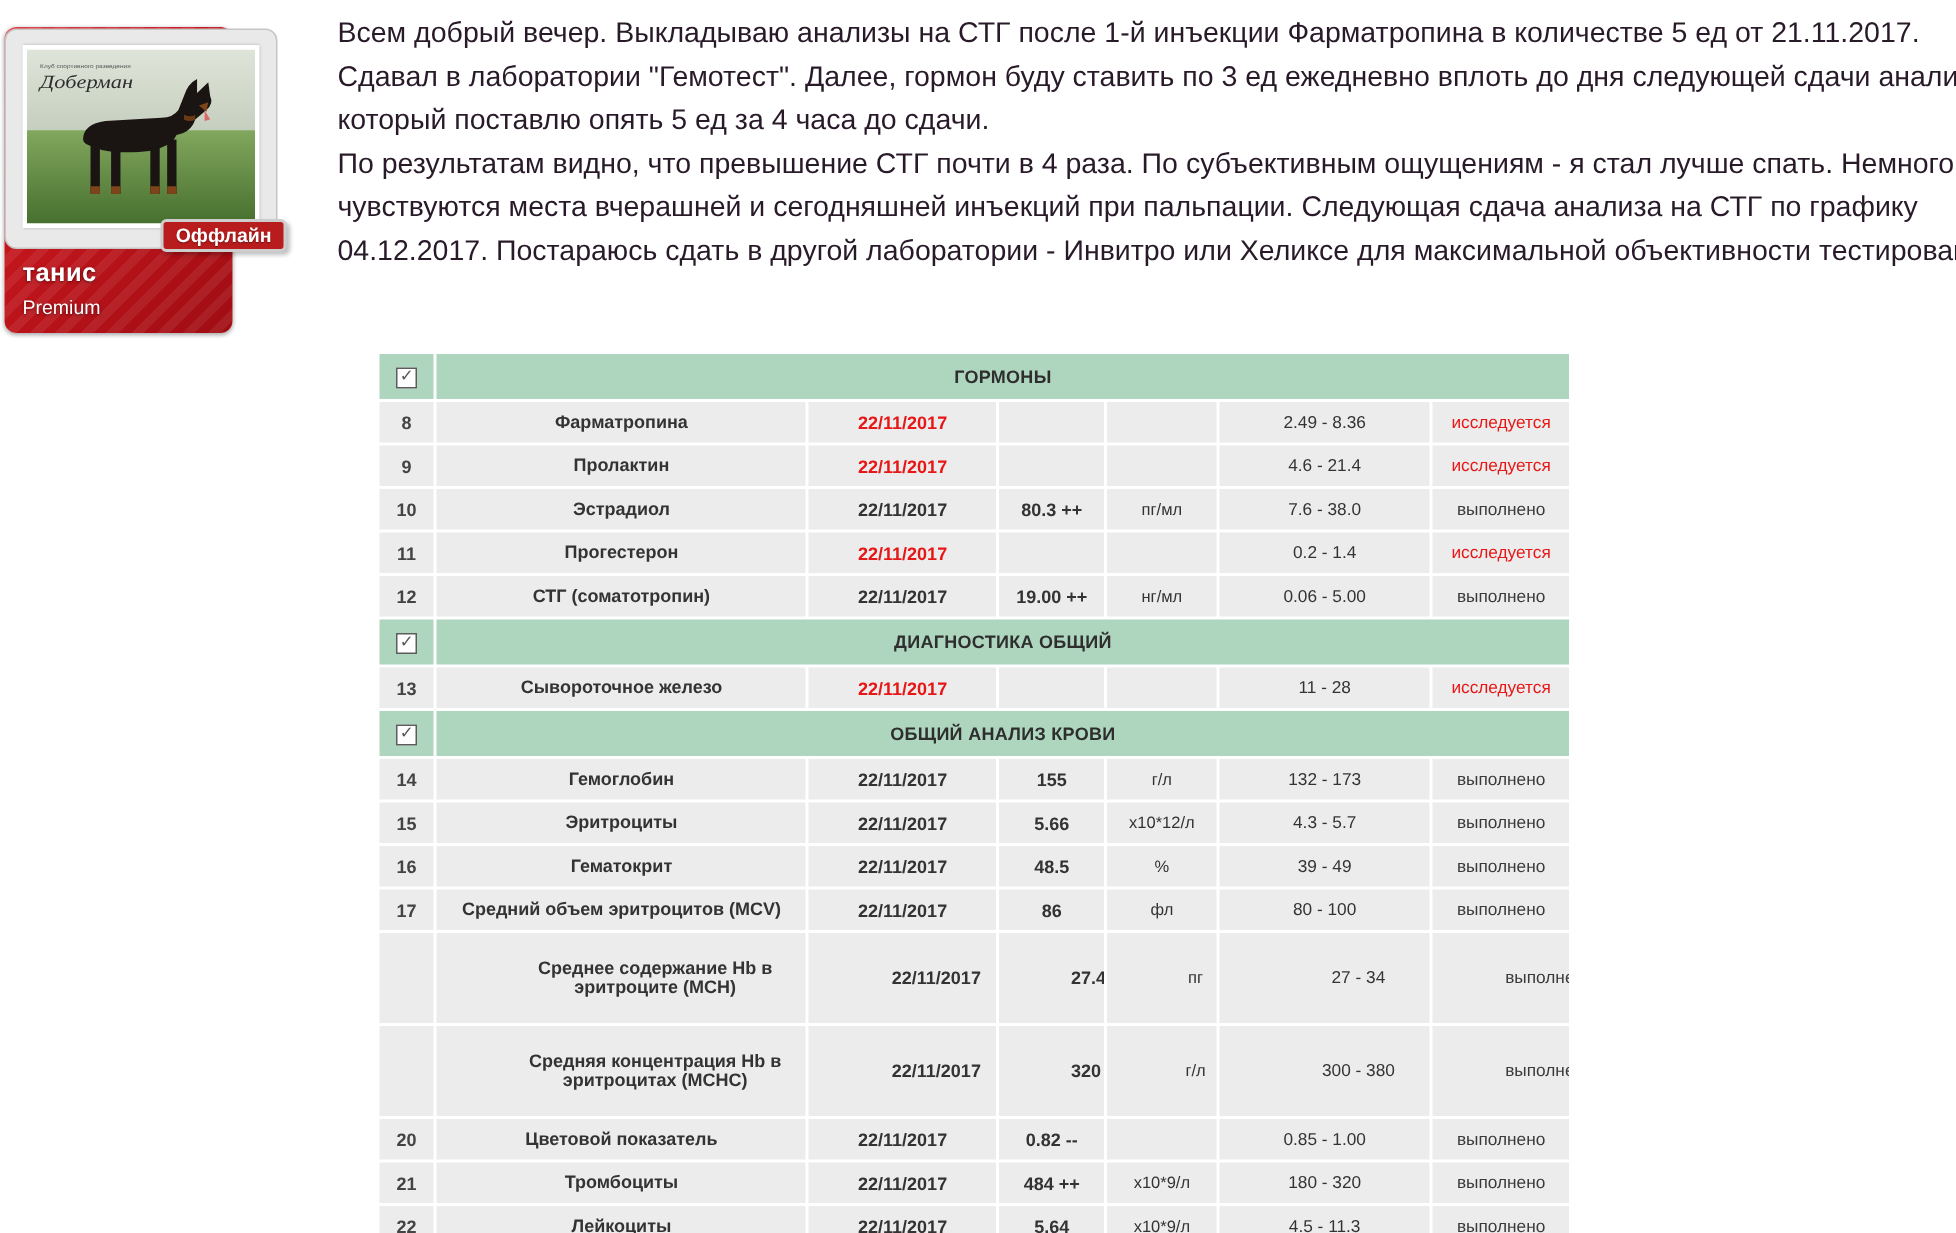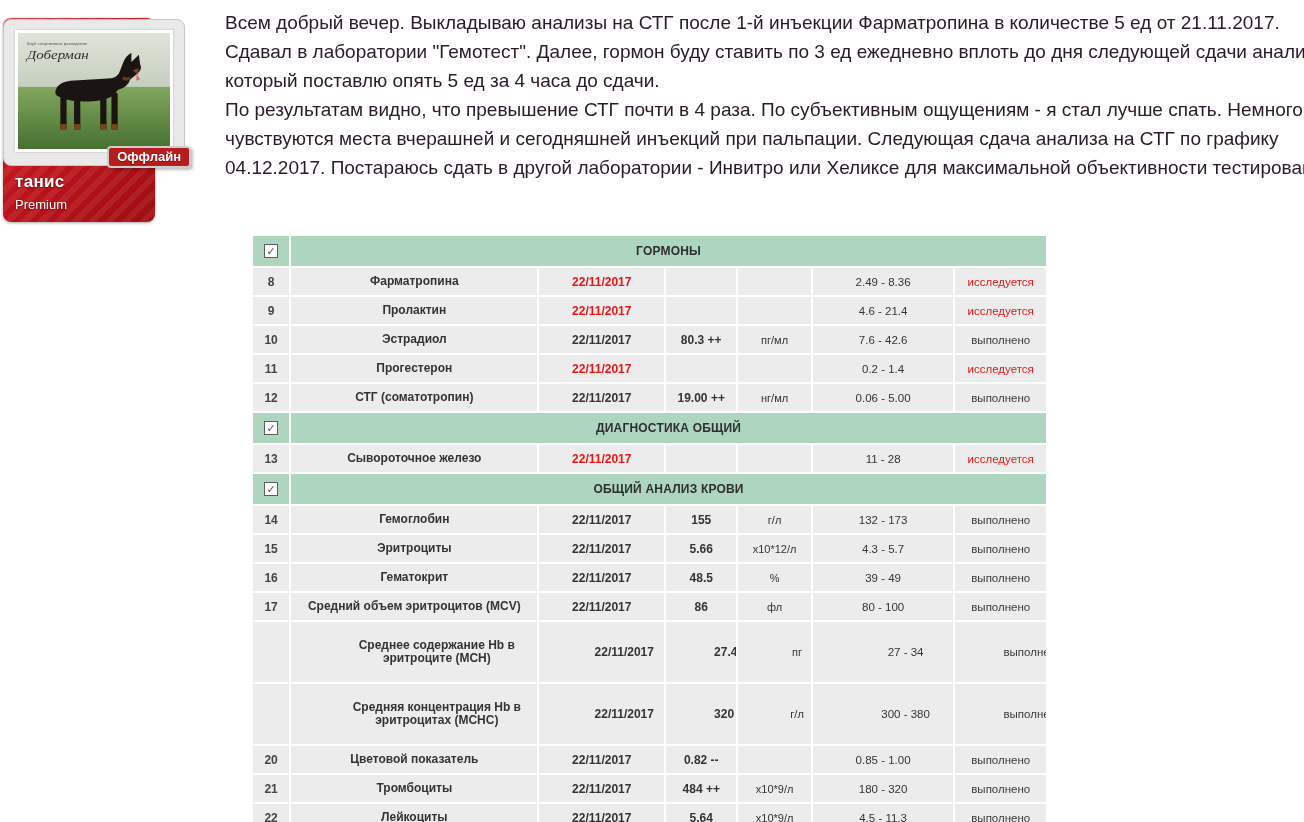--- a/index.html
+++ b/index.html
@@ -146,21 +146,21 @@
           <td class="c-unit"></td>
           <td class="c-range">4.6 - 21.4</td>
           <td class="c-status red">исследуется</td>
         </tr>
         <tr class="data-row">
           <td class="c-num">10</td>
           <td class="c-name">Эстрадиол</td>
           <td class="c-date">22/11/2017</td>
           <td class="c-val">80.3 ++</td>
           <td class="c-unit">пг/мл</td>
-          <td class="c-range">7.6 - 42.6</td>
+          <td class="c-range">7.6 - 38.0</td>
           <td class="c-status">выполнено</td>
         </tr>
         <tr class="data-row">
           <td class="c-num">11</td>
           <td class="c-name">Прогестерон</td>
           <td class="c-date red">22/11/2017</td>
           <td class="c-val"></td>
           <td class="c-unit"></td>
           <td class="c-range">0.2 - 1.4</td>
           <td class="c-status red">исследуется</td>

